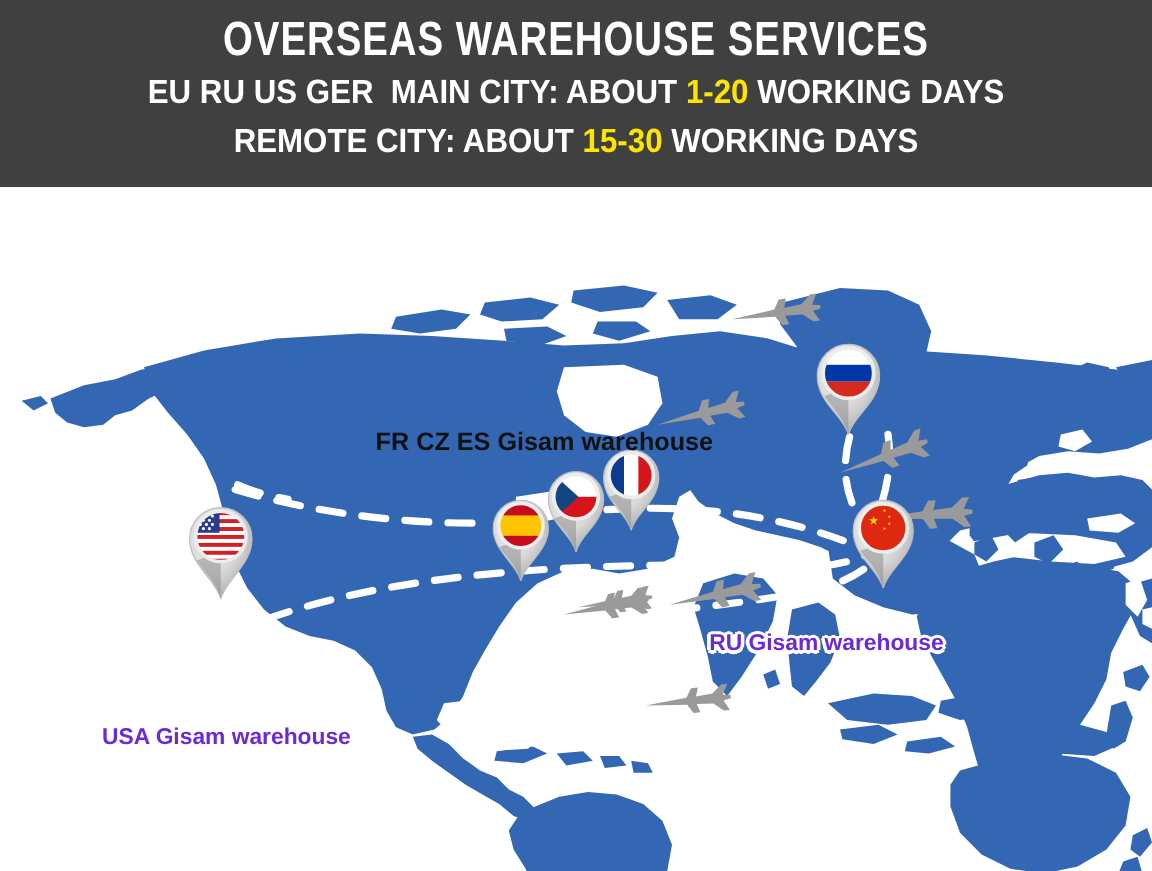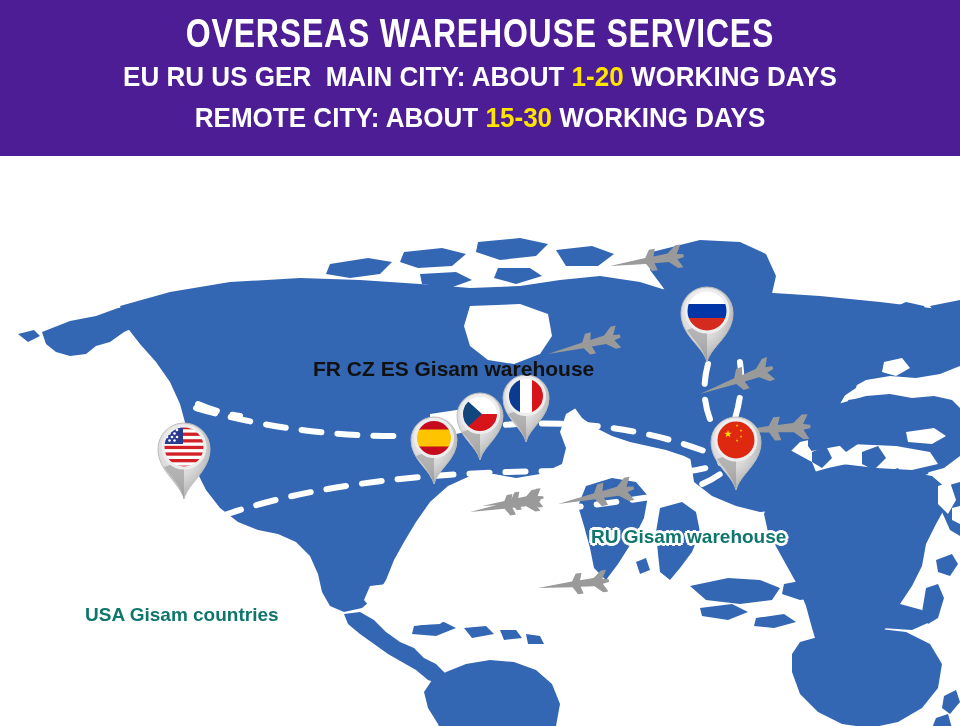--- a/index.html
+++ b/index.html
@@ -8,21 +8,21 @@
     background:#ffffff;
     font-family:"Liberation Sans", sans-serif;
     overflow:hidden;
     position:relative;
   }
   #stage{position:relative;width:960px;height:726px;background:#fff;overflow:hidden;}
 
   
   #banner{
     position:absolute;left:0;top:0;width:960px;height:156px;
-    background:#4c1d95;
+    background:#404040;
     text-align:center;
     box-sizing:border-box;
   }
   #banner-title{
     position:absolute;left:0;top:13px;width:960px;
     color:#ffffff;
     font-family:"Liberation Sans", sans-serif;
     font-weight:bold;
     font-size:40px;
     line-height:40px;
@@ -58,21 +58,21 @@
     color:#111111;
     font-weight:bold;
     font-size:21px;
     line-height:33px;
     white-space:pre;
   }
 
   
   .map-label{
     position:absolute;
-    color:#0f766e;
+    color:#6d28d9;
     font-weight:bold;
     font-size:19px;
     white-space:nowrap;
     -webkit-text-stroke:4px #ffffff;
     paint-order:stroke fill;
     text-shadow:
        2px 0 0 #fff, -2px 0 0 #fff, 0 2px 0 #fff, 0 -2px 0 #fff,
        2px 2px 0 #fff, -2px 2px 0 #fff, 2px -2px 0 #fff, -2px -2px 0 #fff,
        3px 0 0 #fff, -3px 0 0 #fff, 0 3px 0 #fff, 0 -3px 0 #fff;
   }
@@ -393,18 +393,18 @@
             <path d="M1,13 L1.9,15.7 L-0.4,14 L2.4,14 L0.1,15.7 Z"></path>
           </g>
         </g>
         <circle cx="0" cy="14" r="20" fill="none" stroke="#ededed" stroke-width="3"></circle>
       </g>
 
     </svg>
 
     <div id="eu-note"><span>FR CZ ES Gisam warehouse</span><br></div>
 
-    <div class="map-label" id="label-usa"><span>USA Gisam countries</span></div>
+    <div class="map-label" id="label-usa"><span>USA Gisam warehouse</span></div>
 
     <div class="map-label" id="label-ru"><span>RU Gisam warehouse</span></div>
 
   </div>
 </div>
 
 </body></html>

